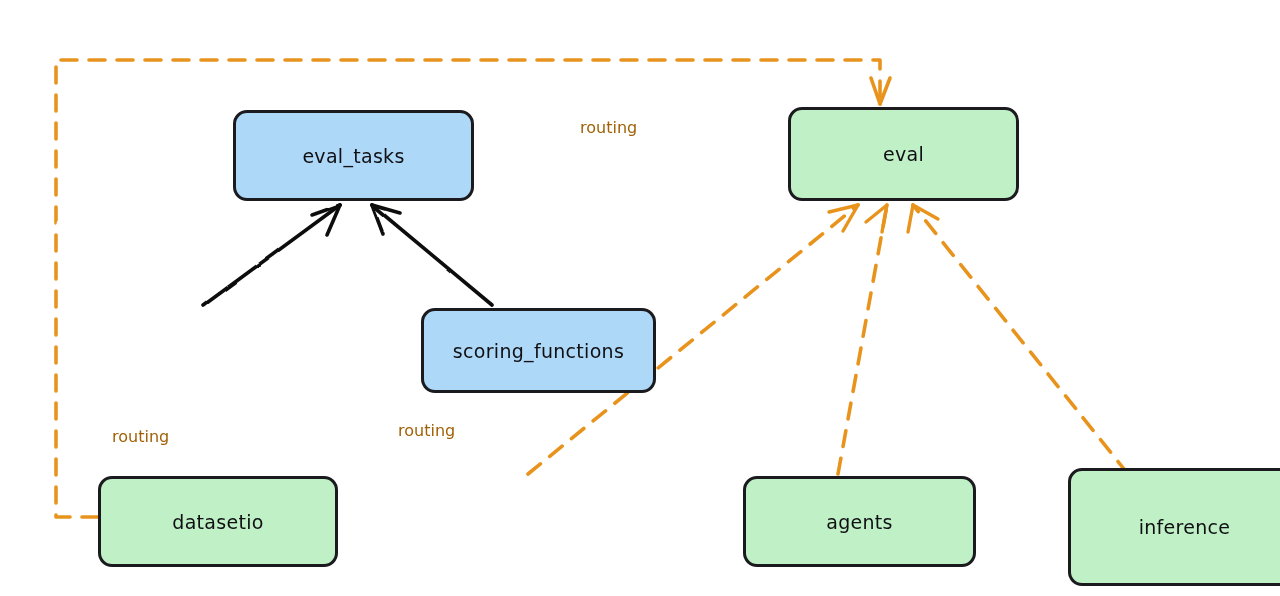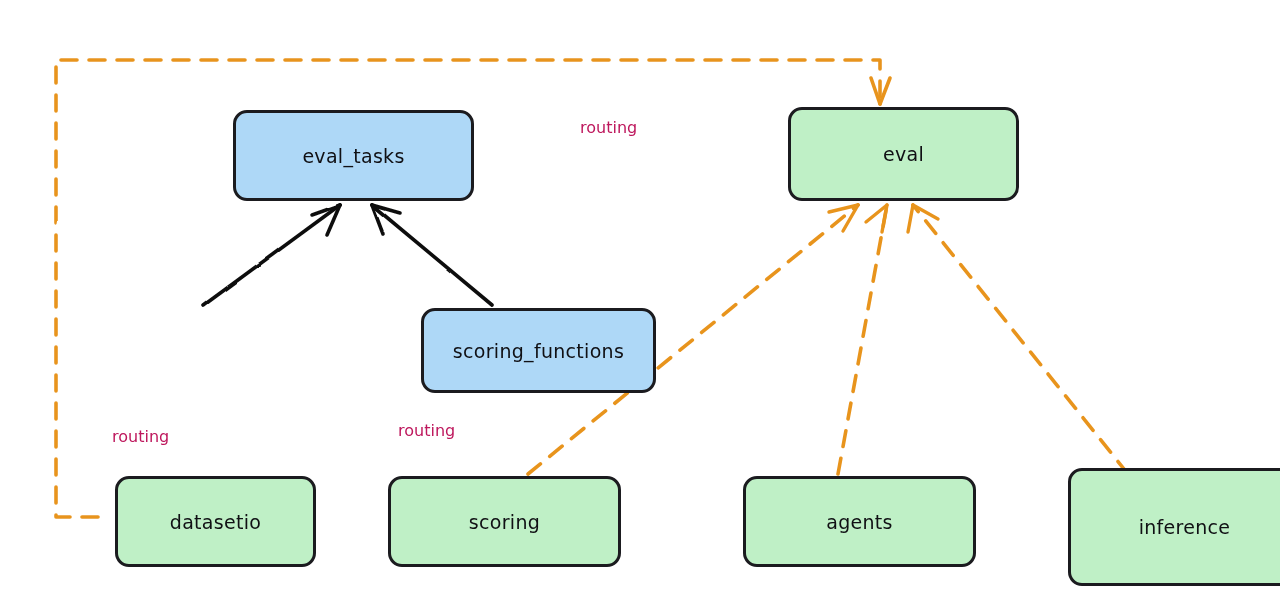--- a/index.html
+++ b/index.html
@@ -20,21 +20,21 @@
     color:#101014;
     font-size:19px;
     letter-spacing:.3px;
     text-align:center;
     z-index:3;
   }
   .node.blue{background:#aed8f7;}
   .node.green{background:#bff0c6;}
   .elabel{
     position:absolute;
-    color:#be185d;
+    color:#a16207;
     font-size:16px;
     z-index:4;
     white-space:nowrap;
     text-align:center;
   }
 </style>
 </head>
 <body>
 
 <div id="stage">
@@ -106,27 +106,24 @@
 
   <div class="node green" style="left:788px;top:107px;width:231px;height:94px;">
     <span>eval</span>
   </div>
 
 
   <div class="node blue" style="left:378px;top:308px;width:235px;height:85px;margin-left:43px;">
     <span>scoring_functions</span>
   </div>
 
-  <div class="node green" style="left:115px;top:476px;width:201px;height:91px;">
+  <div class="node green" style="left:98px;top:476px;width:240px;height:91px;">
     <span>datasetio</span>
   </div>
 
-  <div class="node green" style="left:388px;top:476px;width:233px;height:91px;">
-    <span>scoring</span>
-  </div>
 
   <div class="node green" style="left:710px;top:476px;width:233px;height:91px;margin-left:33px;">
     <span>agents</span>
   </div>
 
   <div class="node green" style="left:1022px;top:468px;width:233px;height:118px;margin-left:46px;">
     <span>inference</span>
   </div>
 
   <div class="elabel" style="left:580px;top:118px;">routing</div>

